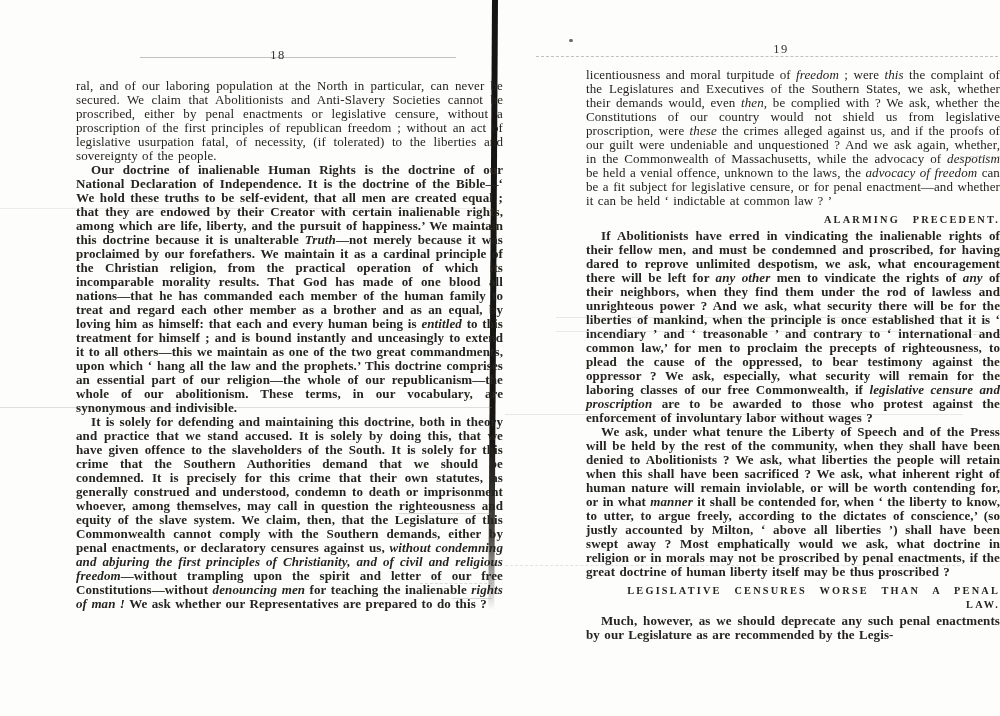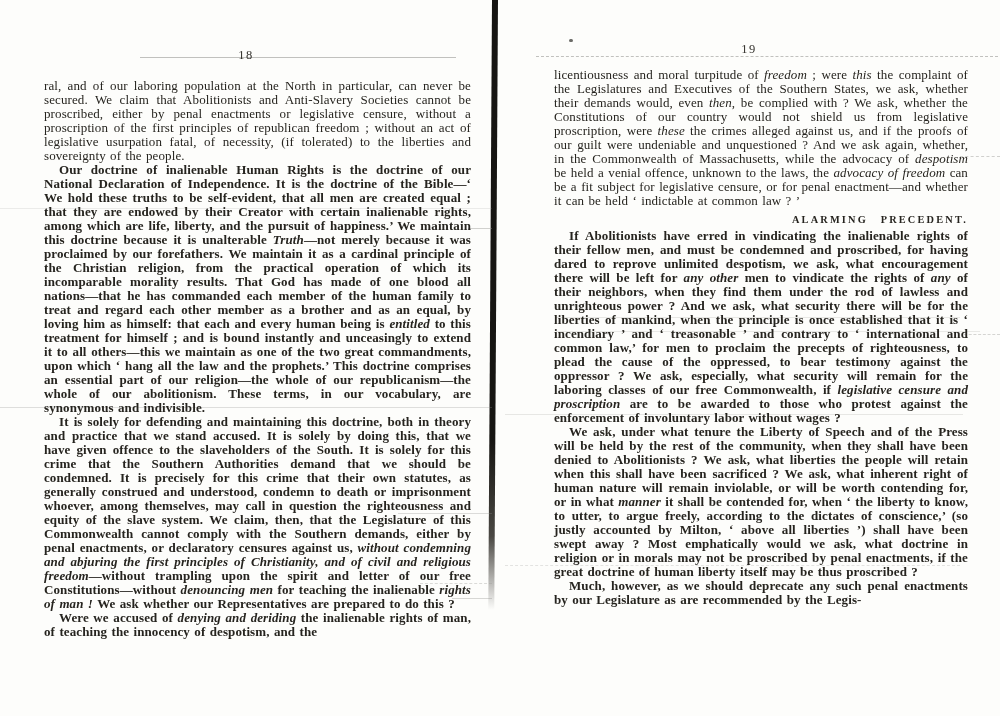--- a/index.html
+++ b/index.html
@@ -5,21 +5,21 @@
   html,body { margin:0; padding:0; }
   body {
     width:1000px; height:716px;
     background:#ffffff;
     font-family:"Liberation Serif","DejaVu Serif",serif;
   }
   .spread {
     position:relative; width:1000px; height:716px;
     background:#fdfdfb; overflow:hidden;
   }
-  .page { position:absolute; top:0; height:716px; background:#fdfdfb; }
+  .page { position:absolute; top:0; height:716px; background:#fdfdfb;margin-left:32px; }
   .page-left  { left:0;   width:492px; }
   .page-right { left:498px; width:502px; }
 
   .spine {
     position:absolute; left:492px; top:0; width:6px; height:610px;
     background:linear-gradient(180deg,#161512 0%,#161512 72%,#4a4843 88%,rgba(22,21,18,0) 100%);
     transform:rotate(0.35deg); transform-origin:top center;
   }
 
   .pagehead { position:absolute; left:0; right:0; text-align:center; z-index:3; }
@@ -65,35 +65,35 @@
 <div class="spread">
 
   <section class="page page-left">
     <header class="pagehead">
       <span class="pagenum">18</span>
     </header>
     <div class="content">
         <p class="para"><span>ral, and of our laboring population at the North in particular, can never be secured.  We claim that Abolitionists and Anti-Slavery Societies cannot be proscribed, either by penal enactments or legislative censure, without a proscription of the first principles of republican freedom ; without an act of legislative usurpation fatal, of necessity, (if tolerated) to the liberties and sovereignty of the people.</span></p>
         <p class="para indent"><span>Our doctrine of inalienable Human Rights is the doctrine of our National Declaration of Independence.  It is the doctrine of the Bible—‘ We hold these truths to be self-evident, that all men are created equal ; that they are endowed by their Creator with certain inalienable rights, among which are life, liberty, and the pursuit of happiness.’  We maintain this doctrine because it is unalterable </span><em>Truth</em><span>—not merely because it was proclaimed by our forefathers.  We maintain it as a cardinal principle of the Christian religion, from the practical operation of which its incomparable morality results.  That God has made of one blood all nations—that he has commanded each member of the human family to treat and regard each other member as a brother and as an equal, by loving him as himself: that each and every human being is </span><em>entitled</em><span> to this treatment for himself ; and is bound instantly and unceasingly to extend it to all others—this we maintain as one of the two great commandments, upon which ‘ hang all the law and the prophets.’  This doctrine comprises an essential part of our religion—the whole of our republicanism—the whole of our abolitionism.  These terms, in our vocabulary, are synonymous and indivisible.</span></p>
         <p class="para indent"><span>It is solely for defending and maintaining this doctrine, both in theory and practice that we stand accused.  It is solely by doing this, that we have given offence to the slaveholders of the South.  It is solely for this crime that the Southern Authorities demand that we should be condemned.  It is precisely for this crime that their own statutes, as generally construed and understood, condemn to death or imprisonment whoever, among themselves, may call in question the righteousness and equity of the slave system.  We claim, then, that the Legislature of this Commonwealth cannot comply with the Southern demands, either by penal enactments, or declaratory censures against us, </span><em>without condemning and abjuring the first principles of Christianity, and of civil and religious freedom</em><span>—without trampling upon the spirit and letter of our free Constitutions—without </span><em>denouncing men</em><span> for teaching the inalienable </span><em>rights of man !</em><span>  We ask whether our Representatives are prepared to do this ?</span></p>
-        <p class="para indent"><span>Were we accused of </span><em>denying and deriding</em><span> the inalienable rights of man, of teaching the innocency of despotism, and the</span></p>
       </div>
   </section>
 
   <div class="spine"></div>
 
   <section class="page page-right">
     <header class="pagehead">
       <span class="pagenum">19</span>
     </header>
     <div class="content">
         <p class="para"><span>licentiousness and moral turpitude of </span><em>freedom</em><span> ; were </span><em>this</em><span> the complaint of the Legislatures and Executives of the Southern States, we ask, whether their demands would, even </span><em>then</em><span>, be complied with ?  We ask, whether the Constitutions of our country would not shield us from legislative proscription, were </span><em>these</em><span> the crimes alleged against us, and if the proofs of our guilt were undeniable and unquestioned ?  And we ask again, whether, in the Commonwealth of Massachusetts, while the advocacy of </span><em>despotism</em><span> be held a venial offence, unknown to the laws, the </span><em>advocacy of freedom</em><span> can be a fit subject for legislative censure, or for penal enactment—and whether it can be held ‘ indictable at common law ? ’</span></p>
         <h2 class="sect-heading">ALARMING PRECEDENT.</h2>
         <p class="para indent"><span>If Abolitionists have erred in vindicating the inalienable rights of their fellow men, and must be condemned and proscribed, for having dared to reprove unlimited despotism, we ask, what encouragement there will be left for </span><em>any other</em><span> men to vindicate the rights of </span><em>any</em><span> of their neighbors, when they find them under the rod of lawless and unrighteous power ?  And we ask, what security there will be for the liberties of mankind, when the principle is once established that it is ‘ incendiary ’ and ‘ treasonable ’ and contrary to ‘ international and common law,’ for men to proclaim the precepts of righteousness, to plead the cause of the oppressed, to bear testimony against the oppressor ?  We ask, especially, what security will remain for the laboring classes of our free Commonwealth, if </span><em>legislative censure and proscription</em><span> are to be awarded to those who protest against the enforcement of involuntary labor without wages ?</span></p>
         <p class="para indent"><span>We ask, under what tenure the Liberty of Speech and of the Press will be held by the rest of the community, when they shall have been denied to Abolitionists ?  We ask, what liberties the people will retain when this shall have been sacrificed ?  We ask, what inherent right of human nature will remain inviolable, or will be worth contending for, or in what </span><em>manner</em><span> it shall be contended for, when ‘ the liberty to know, to utter, to argue freely, according to the dictates of conscience,’ (so justly accounted by Milton, ‘ above all liberties ’) shall have been swept away ?  Most emphatically would we ask, what doctrine in religion or in morals may not be proscribed by penal enactments, if the great doctrine of human liberty itself may be thus proscribed ?</span></p>
+        <h2 class="sect-heading">LEGISLATIVE CENSURES WORSE THAN A PENAL LAW.</h2>
         <p class="para indent"><span>Much, however, as we should deprecate any such penal enactments by our Legislature as are recommended by the Legis-</span></p>
       </div>
   </section>
 
   <div class="artifact" style="top:57px;left:140px;width:316px;opacity:.55;"></div>
   <div class="artifact dashed" style="top:56px;left:536px;width:462px;opacity:.6;"></div>
   <div class="artifact" style="top:208px;left:0;width:492px;opacity:.16;"></div>
   <div class="artifact" style="top:228px;left:468px;width:24px;opacity:.4;"></div>
   <div class="artifact" style="top:407px;left:0;width:492px;opacity:.28;"></div>
   <div class="artifact" style="top:513px;left:398px;width:94px;opacity:.3;"></div>

